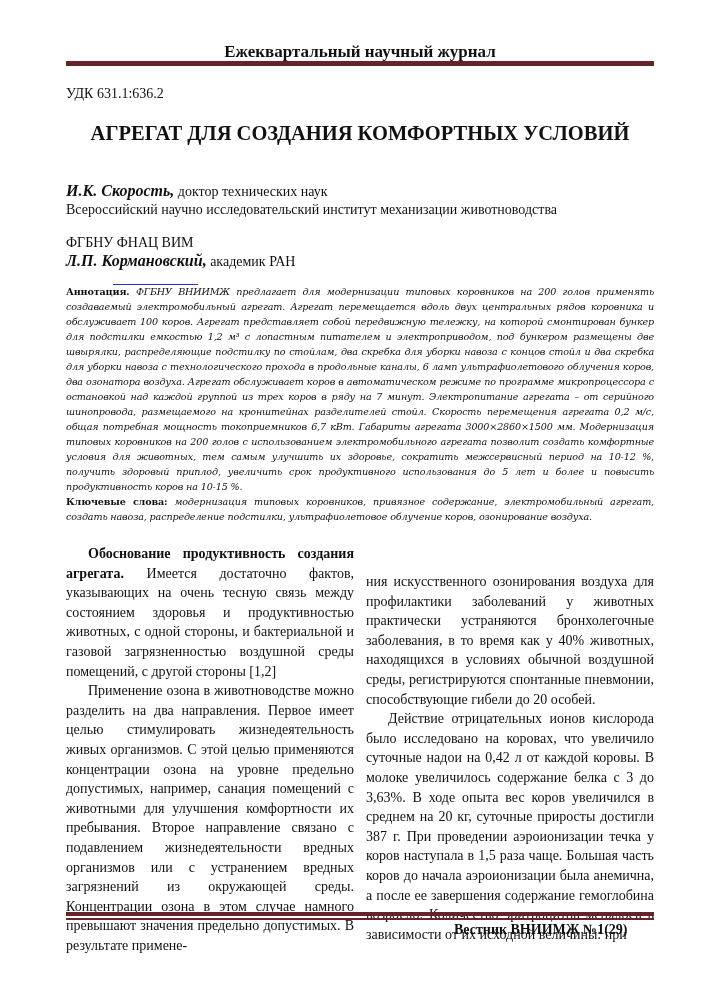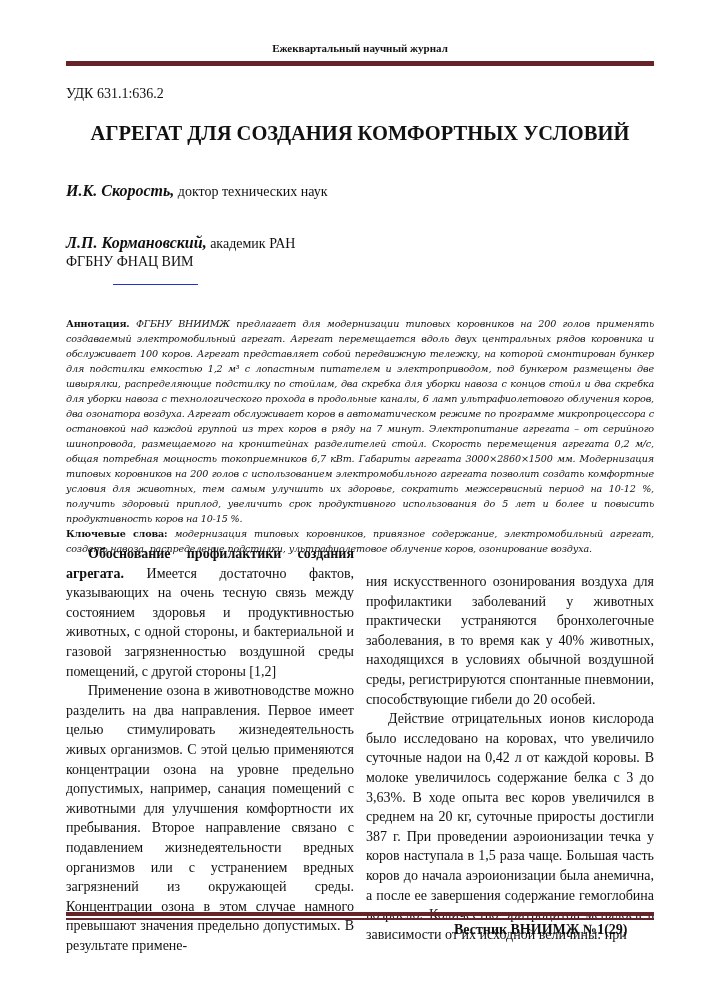--- a/index.html
+++ b/index.html
@@ -1,29 +1,29 @@
 <!DOCTYPE html>
 <html><head>
 <meta charset="utf-8">
 <style>
   html, body { margin: 0; padding: 0; background: #ffffff; }
   body { width: 709px; height: 1003px; position: relative; overflow: hidden;
          font-family: "Liberation Serif", serif; color: #111; }
   .journal-header { position: absolute; left: 66px; top: 42px; width: 588px; text-align: center;
-        font-weight: bold; font-size: 11px; letter-spacing: 0; }
+        font-weight: bold; font-size: 17px; letter-spacing: 0; }
   .hdr-rule { position: absolute; left: 66px; top: 61px; width: 588px; height: 5px; background: #66232a; }
   .udk { position: absolute; left: 66px; top: 86px; font-size: 14px; }
   .title { position: absolute; left: 66px; top: 121px; width: 588px; text-align: center;
         font-weight: bold; font-size: 20.5px; line-height: 24px; }
   .author { position: absolute; left: 66px; font-size: 14px; line-height: 18px; }
   .author b { font-style: italic; font-size: 16px; }
   .a1 { top: 182px; }
   .a2 { top: 234px; }
   .blue-rule { position: absolute; left: 113px; top: 284px; width: 85px; height: 1px; background: #2233cc; }
-  .abstract { position: absolute; left: 66px; top: 316px; width: 588px;
+  .abstract { position: absolute; left: 66px; top: 284px; width: 588px;
         font-family: "DejaVu Serif", serif; font-style: italic; font-size: 9.6px; line-height: 15px;
         text-align: justify; letter-spacing: -0.15px; }
   .abstract .lbl { font-style: normal; font-weight: bold; }
   .col { position: absolute; top: 544px; width: 288px; font-size: 14px; line-height: 19.6px;
         text-align: justify; }
   .col p { margin: 0; text-indent: 22px; }
   .col p.noindent { text-indent: 0; }
   .col-left { left: 66px; }
   .col-right { left: 366px; margin-top: 28px; }
   .col .lead { font-weight: bold; }
@@ -38,36 +38,37 @@
 <div class="hdr-rule"></div>
 
 <div class="udk">УДК 631.1:636.2</div>
 
 <div class="title">
   <div>АГРЕГАТ ДЛЯ СОЗДАНИЯ КОМФОРТНЫХ УСЛОВИЙ</div>
 </div>
 
 <div class="author a1">
   <div><b>И.К. Скорость,</b><span> доктор технических наук</span></div>
+  <div>Всероссийский научно исследовательский институт механизации животноводства</div>
 </div>
 
 <div class="author a2">
+  <div>ФГБНУ ФНАЦ ВИМ</div>
   <div><b>Л.П. Кормановский,</b><span> академик РАН</span></div>
-  <div>ФГБНУ ФНАЦ ВИМ</div>
 </div>
 
 <div class="blue-rule"></div>
 
 <div class="abstract">
   <div><span class="lbl">Аннотация.</span><span> ФГБНУ ВНИИМЖ предлагает для модернизации типовых коровников на 200 голов применять создаваемый электромобильный агрегат. Агрегат перемещается вдоль двух центральных рядов коровника и обслуживает 100 коров. Агрегат представляет собой передвижную тележку, на которой смонтирован бункер для подстилки емкостью 1,2 м³ с лопастным питателем и электроприводом, под бункером размещены две швырялки, распределяющие подстилку по стойлам, два скребка для уборки навоза с концов стойл и два скребка для уборки навоза с технологического прохода в продольные каналы, 6 ламп ультрафиолетового облучения коров, два озонатора воздуха. Агрегат обслуживает коров в автоматическом режиме по программе микропроцессора с остановкой над каждой группой из трех коров в ряду на 7 минут. Электропитание агрегата – от серийного шинопровода, размещаемого на кронштейнах разделителей стойл. Скорость перемещения агрегата 0,2 м/с, общая потребная мощность токоприемников 6,7 кВт. Габариты агрегата 3000×2860×1500 мм. Модернизация типовых коровников на 200 голов с использованием электромобильного агрегата позволит создать комфортные условия для животных, тем самым улучшить их здоровье, сократить межсервисный период на 10-12 %, получить здоровый приплод, увеличить срок продуктивного использования до 5 лет и более и повысить продуктивность коров на 10-15 %.</span></div>
   <div><span class="lbl">Ключевые слова:</span><span> модернизация типовых коровников, привязное содержание, электромобильный агрегат, создать навоза, распределение подстилки, ультрафиолетовое облучение коров, озонирование воздуха.</span></div>
 </div>
 
 <div class="col col-left">
-  <p><span class="lead">Обоснование профилактики создания агрегата.</span><span> Имеется достаточно фактов, указывающих на очень тесную связь между состоянием здоровья и продуктивностью животных, с одной стороны, и бактериальной и газовой загрязненностью воздушной среды помещений, с другой стороны [1,2]</span></p>
+  <p><span class="lead">Обоснование продуктивность создания агрегата.</span><span> Имеется достаточно фактов, указывающих на очень тесную связь между состоянием здоровья и продуктивностью животных, с одной стороны, и бактериальной и газовой загрязненностью воздушной среды помещений, с другой стороны [1,2]</span></p>
   <p>Применение озона в животноводстве можно разделить на два направления. Первое имеет целью стимулировать жизнедеятельность живых организмов. С этой целью применяются концентрации озона на уровне предельно допустимых, например, санация помещений с животными для улучшения комфортности их пребывания. Второе направление связано с подавлением жизнедеятельности вредных организмов или с устранением вредных загрязнений из окружающей среды. Концентрации озона в этом случае намного превышают значения предельно допустимых. В результате примене-</p>
 </div>
 
 <div class="col col-right">
   <p class="noindent">ния искусственного озонирования воздуха для профилактики заболеваний у животных практически устраняются бронхолегочные заболевания, в то время как у 40% животных, находящихся в условиях обычной воздушной среды, регистрируются спонтанные пневмонии, способствующие гибели до 20 особей.</p>
   <p>Действие отрицательных ионов кислорода было исследовано на коровах, что увеличило суточные надои на 0,42 л от каждой коровы. В молоке увеличилось содержание белка с 3 до 3,63%. В ходе опыта вес коров увеличился в среднем на 20 кг, суточные приросты достигли 387 г. При проведении аэроионизации течка у коров наступала в 1,5 раза чаще. Большая часть коров до начала аэроионизации была анемична, а после ее завершения содержание гемоглобина возросло. Количество эритроцитов менялось в зависимости от их исходной величины: при</p>
 </div>
 
 <div class="ftr-rule1"></div>
 <div class="ftr-rule2"></div>

